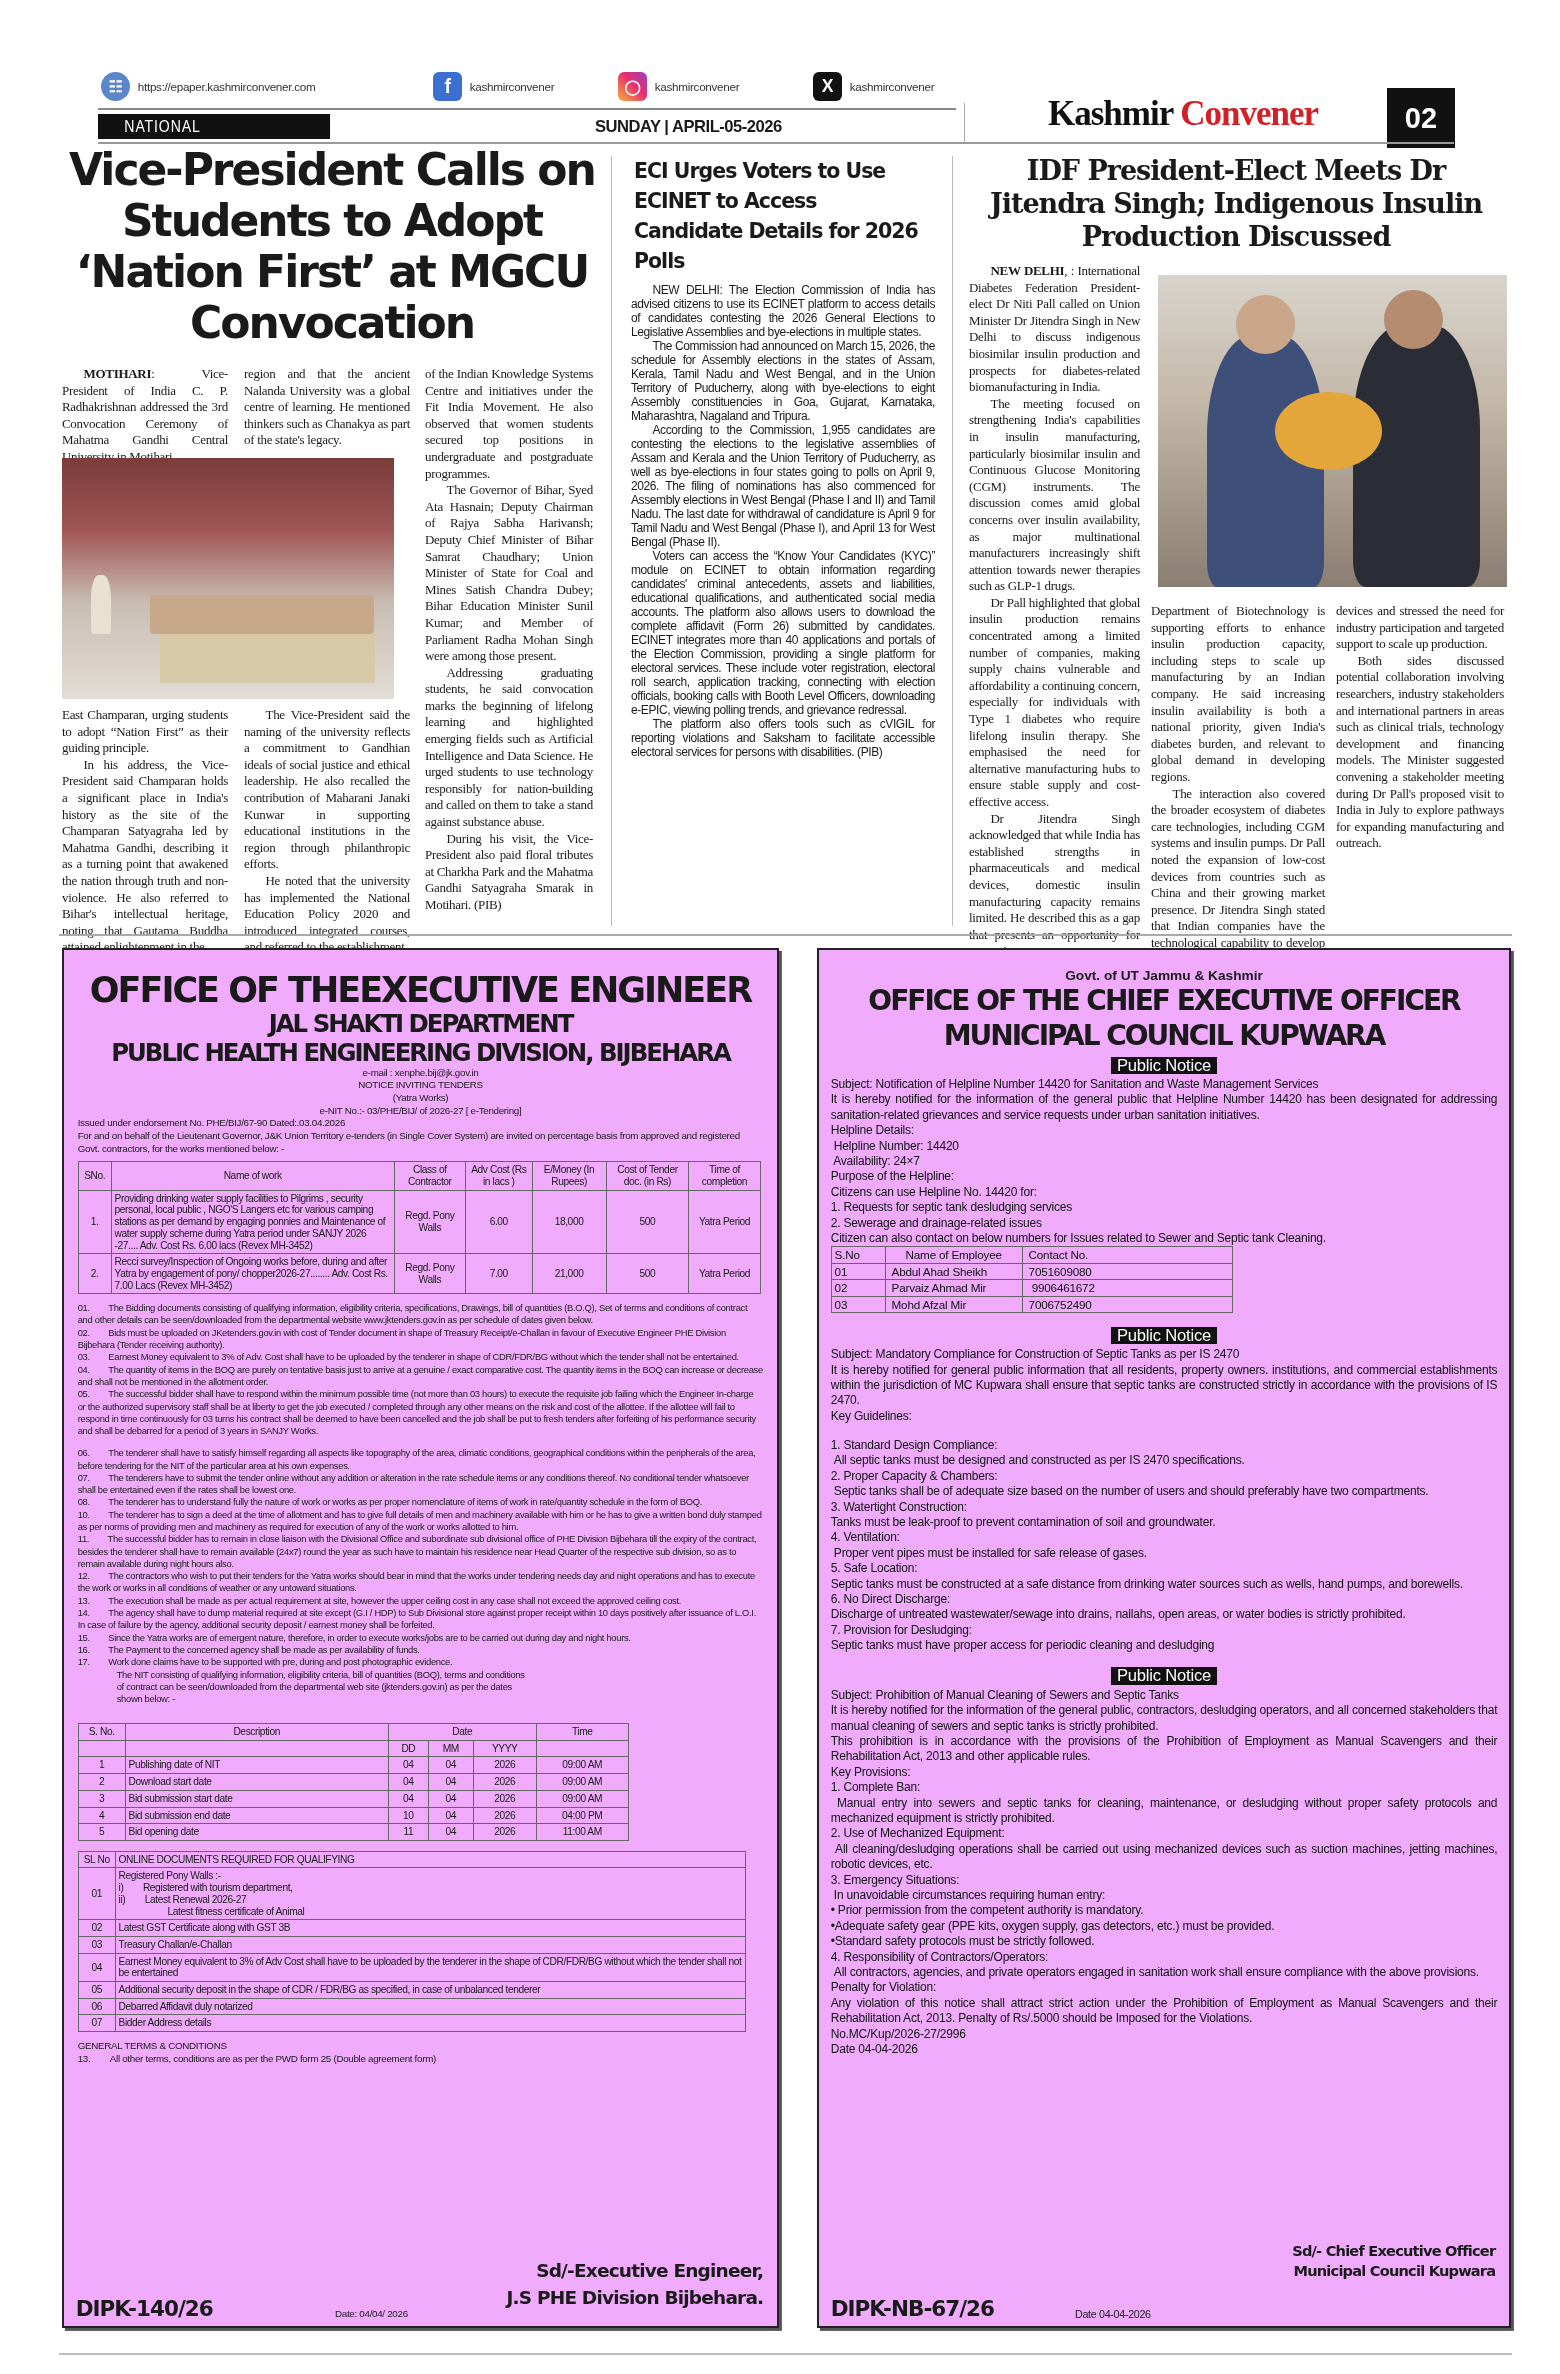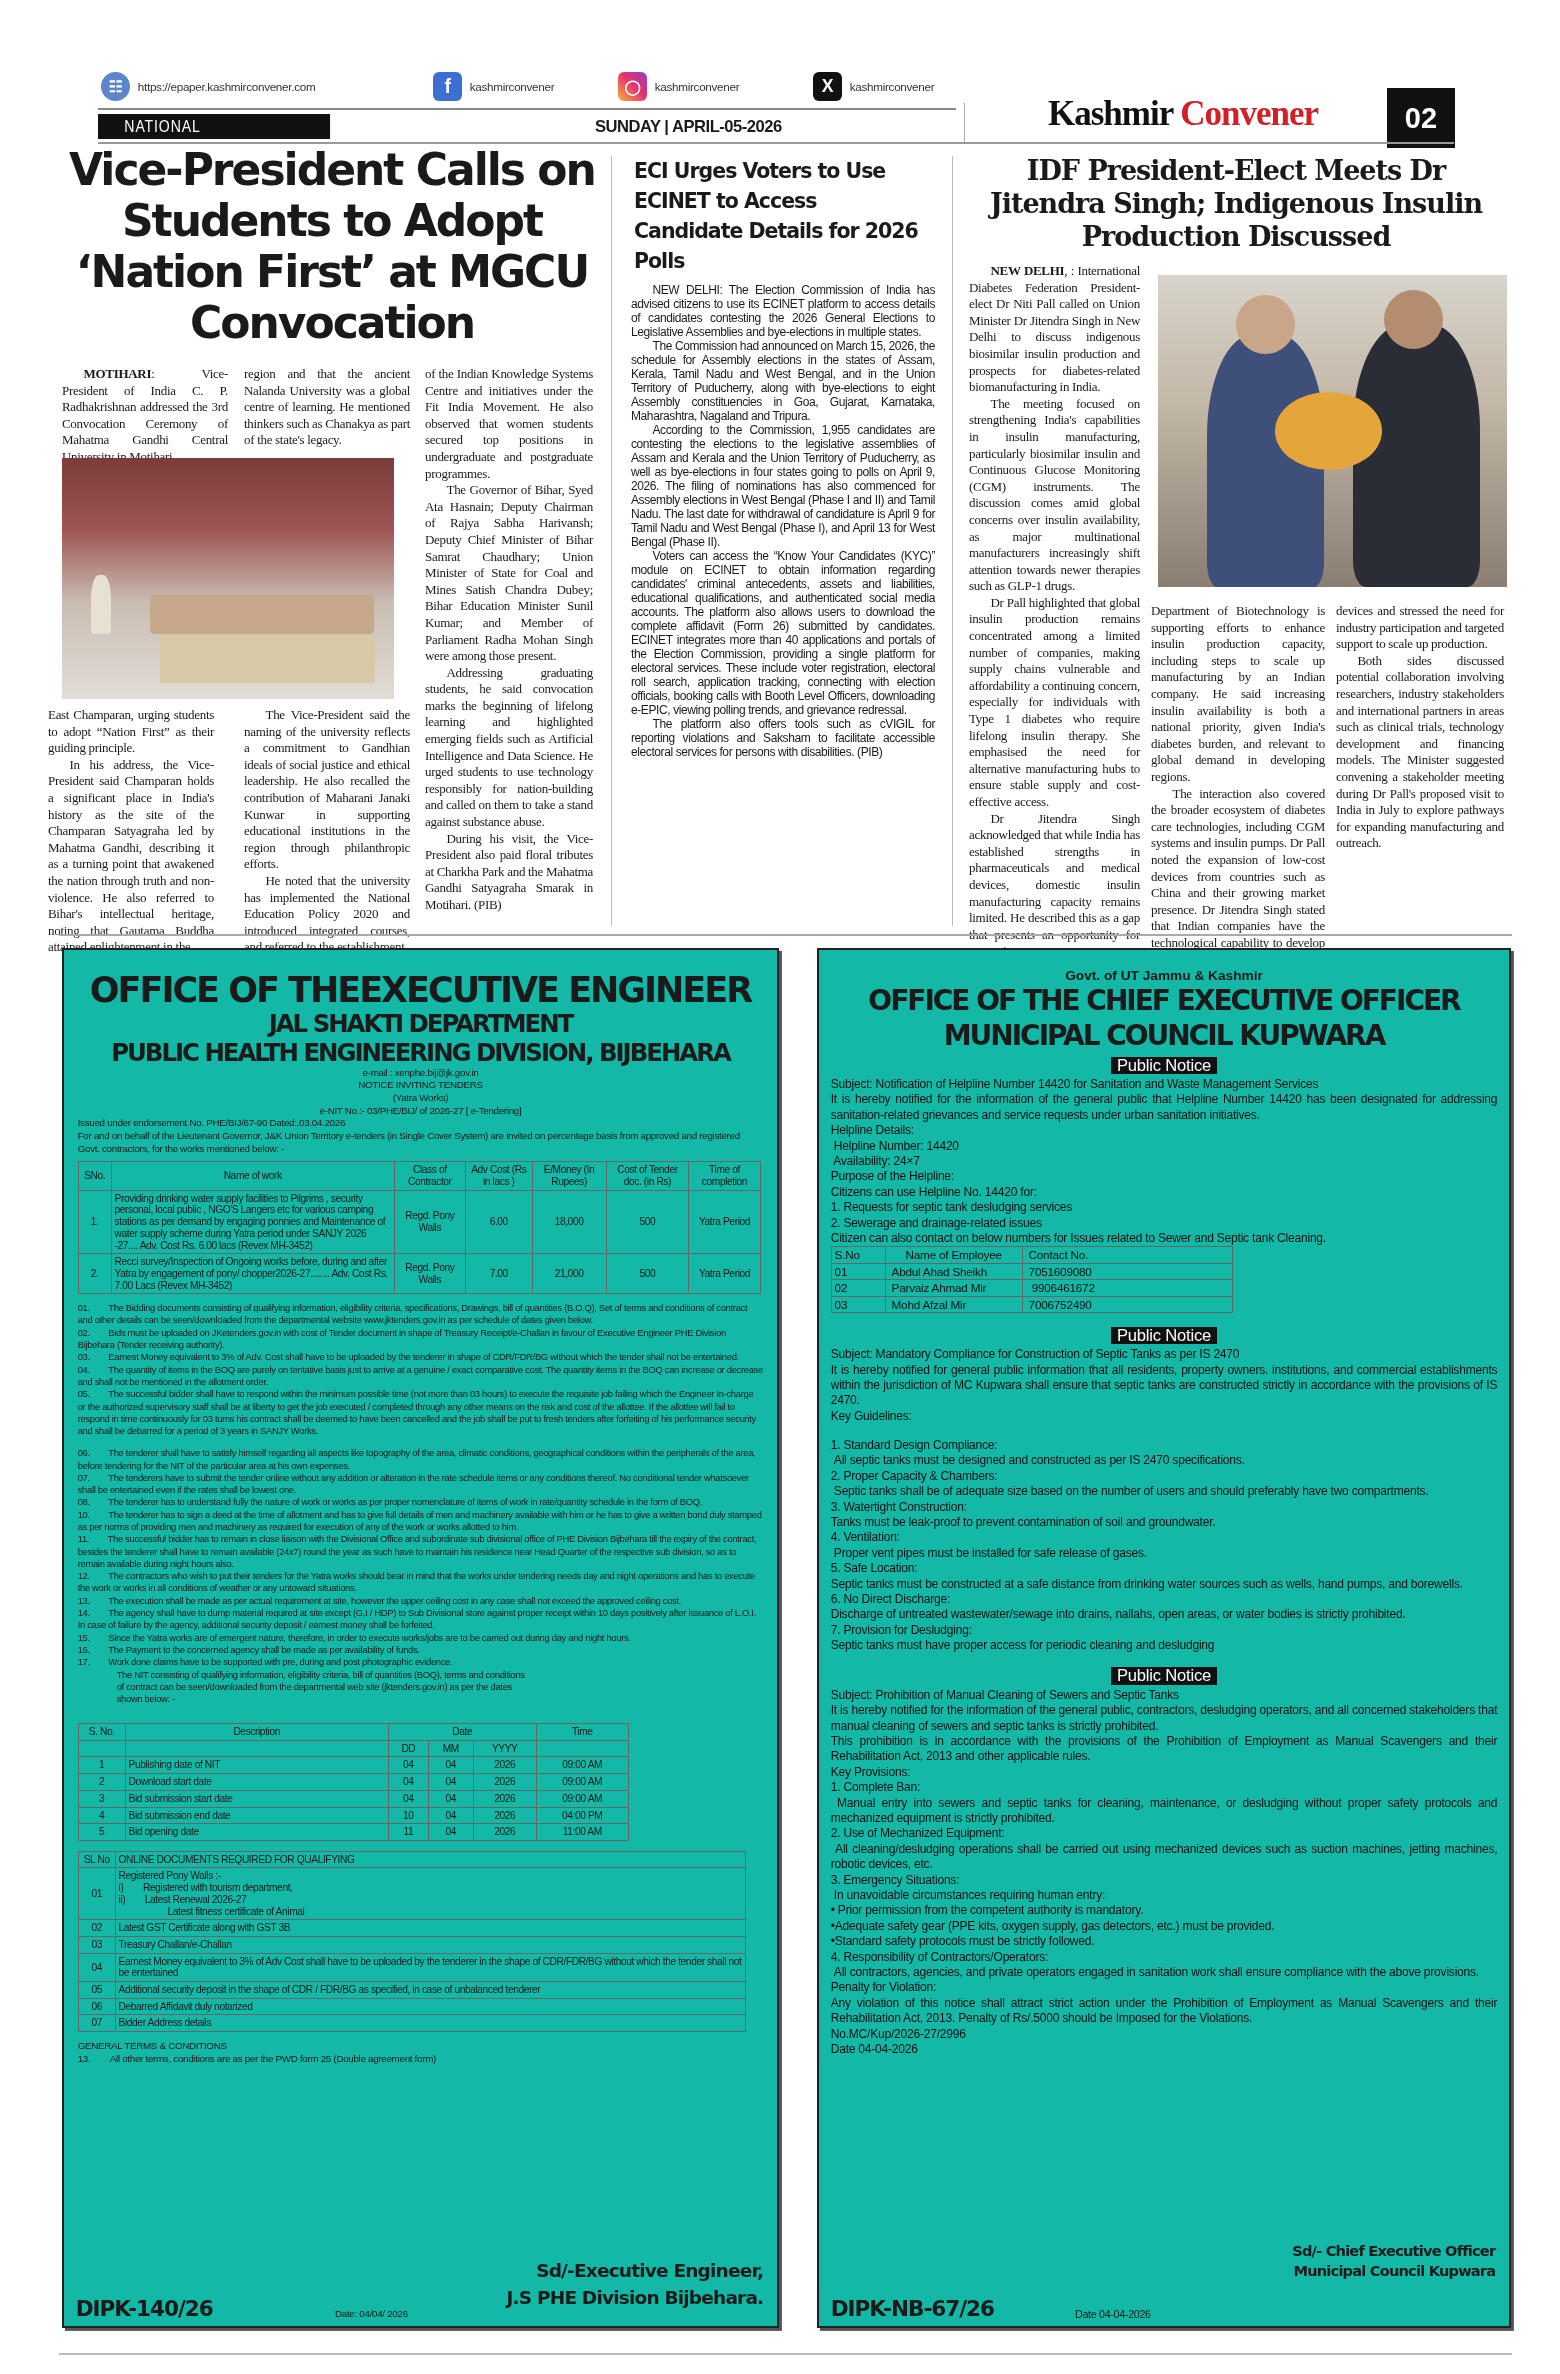--- a/index.html
+++ b/index.html
@@ -33,21 +33,21 @@
   .col b { font-weight: bold; }
   .eci-col { font-family: "Liberation Sans", sans-serif; font-size: 12px; line-height: 14px; letter-spacing: -0.4px; }
   .photo { position: absolute; background: #6b4a3c; overflow: hidden; }
   .photo-vp { left: 62px; top: 458px; width: 332px; height: 241px; background: linear-gradient(180deg, #7a3c3a 0%, #a05654 30%, #c9bdb3 60%, #e2ddd7 100%); }
   .photo-idf { left: 1158px; top: 275px; width: 395px; height: 312px; background: linear-gradient(180deg, #d8d4cc 0%, #c4b8a8 40%, #8a7e72 100%); }
   .figure { position: absolute; border-radius: 40% 40% 10% 10%; }
   .vline { position: absolute; width: 1px; background: #bbb; }
   .hline { position: absolute; height: 2px; background: #aaa; }
 
   
-  .adbox { position: absolute; border: 2px solid #222; box-shadow: 2.9px 2.9px 0 #555; background: #14b8a6; }
+  .adbox { position: absolute; border: 2px solid #222; box-shadow: 2.9px 2.9px 0 #555; background: #f0abfc; }
   .ad-left { left: 62px; top: 948px; width: 717px; height: 1380px; font-family: "Liberation Sans", sans-serif; }
   .ad-right { left: 817px; top: 948px; width: 694px; height: 1380px; font-family: "Liberation Sans", sans-serif; }
   .ad-h1 { text-align: center; font-family: "DejaVu Sans", sans-serif; font-weight: bold; letter-spacing: -2px; }
   .small { font-size: 9.8px; line-height: 12.7px; letter-spacing: -0.3px; }
   table { border-collapse: collapse; }
   td, th { border: 1px solid #666; font-weight: normal; }
   .tender-table td, .tender-table th { font-size: 10.2px; line-height: 11.7px; padding: 2px 2.9px; text-align: center; letter-spacing: -0.4px; }
   .tender-table td.l { text-align: left; }
   .ptxt { font-size: 12px; line-height: 15.4px; letter-spacing: -0.2px; color: #111; }
   .pn-badge { display: inline-block; background: #111; color: #fff; font-size: 16.6px; padding: 1px 5.9px; }
@@ -90,21 +90,21 @@
   <p><b>MOTIHARI</b><span>: Vice-President of India C. P. Radhakrishnan addressed the 3rd Convocation Ceremony of Mahatma Gandhi Central University in Motihari,</span></p>
 </div>
 <div class="col" style="left:244px; top:366px; width:166px;">
   <p class="noind">region and that the ancient Nalanda University was a global centre of learning. He mentioned thinkers such as Chanakya as part of the state's legacy.</p>
 </div>
 <div class="photo photo-vp">
   <div class="figure" style="left:29px; top:117px; width:19.5px; height:59px; background:#e8e0d0;"></div>
   <div class="figure" style="left:88px; top:137px; width:224px; height:39px; background:#c8a88a; border-radius:3.9px;"></div>
   <div class="figure" style="left:98px; top:176px; width:215px; height:49px; background:#d7c8a8; border-radius:2px;"></div>
 </div>
-<div class="col" style="left:48px; top:707px; width:166px;">
+<div class="col" style="left:62px; top:707px; width:166px;">
   <p class="noind">East Champaran, urging students to adopt “Nation First” as their guiding principle.</p>
   <p>In his address, the Vice-President said Champaran holds a significant place in India's history as the site of the Champaran Satyagraha led by Mahatma Gandhi, describing it as a turning point that awakened the nation through truth and non-violence. He also referred to Bihar's intellectual heritage, noting that Gautama Buddha attained enlightenment in the</p>
 </div>
 <div class="col" style="left:244px; top:707px; width:166px;">
   <p>The Vice-President said the naming of the university reflects a commitment to Gandhian ideals of social justice and ethical leadership. He also recalled the contribution of Maharani Janaki Kunwar in supporting educational institutions in the region through philanthropic efforts.</p>
   <p>He noted that the university has implemented the National Education Policy 2020 and introduced integrated courses, and referred to the establishment</p>
 </div>
 <div class="col" style="left:425px; top:366px; width:168px;">
   <p class="noind">of the Indian Knowledge Systems Centre and initiatives under the Fit India Movement. He also observed that women students secured top positions in undergraduate and postgraduate programmes.</p>
   <p>The Governor of Bihar, Syed Ata Hasnain; Deputy Chairman of Rajya Sabha Harivansh; Deputy Chief Minister of Bihar Samrat Chaudhary; Union Minister of State for Coal and Mines Satish Chandra Dubey; Bihar Education Minister Sunil Kumar; and Member of Parliament Radha Mohan Singh were among those present.</p>

